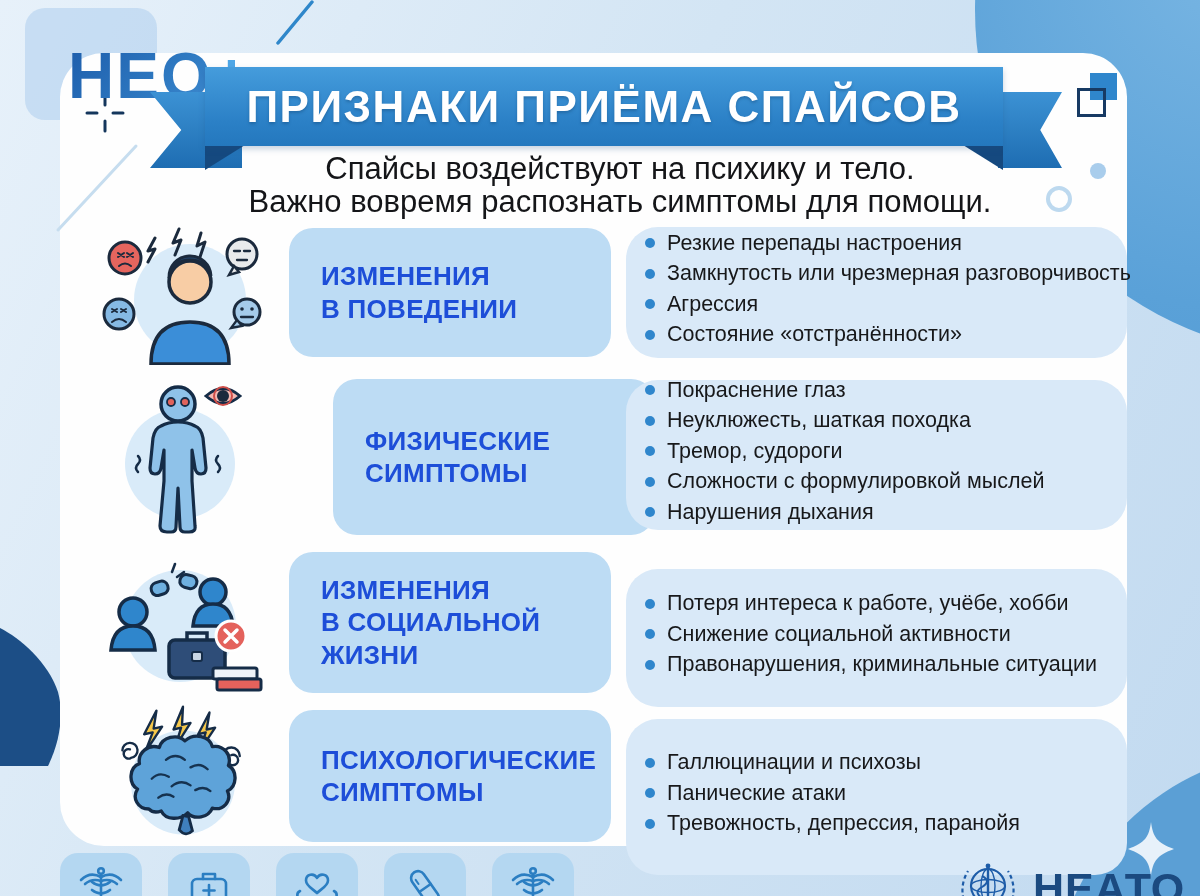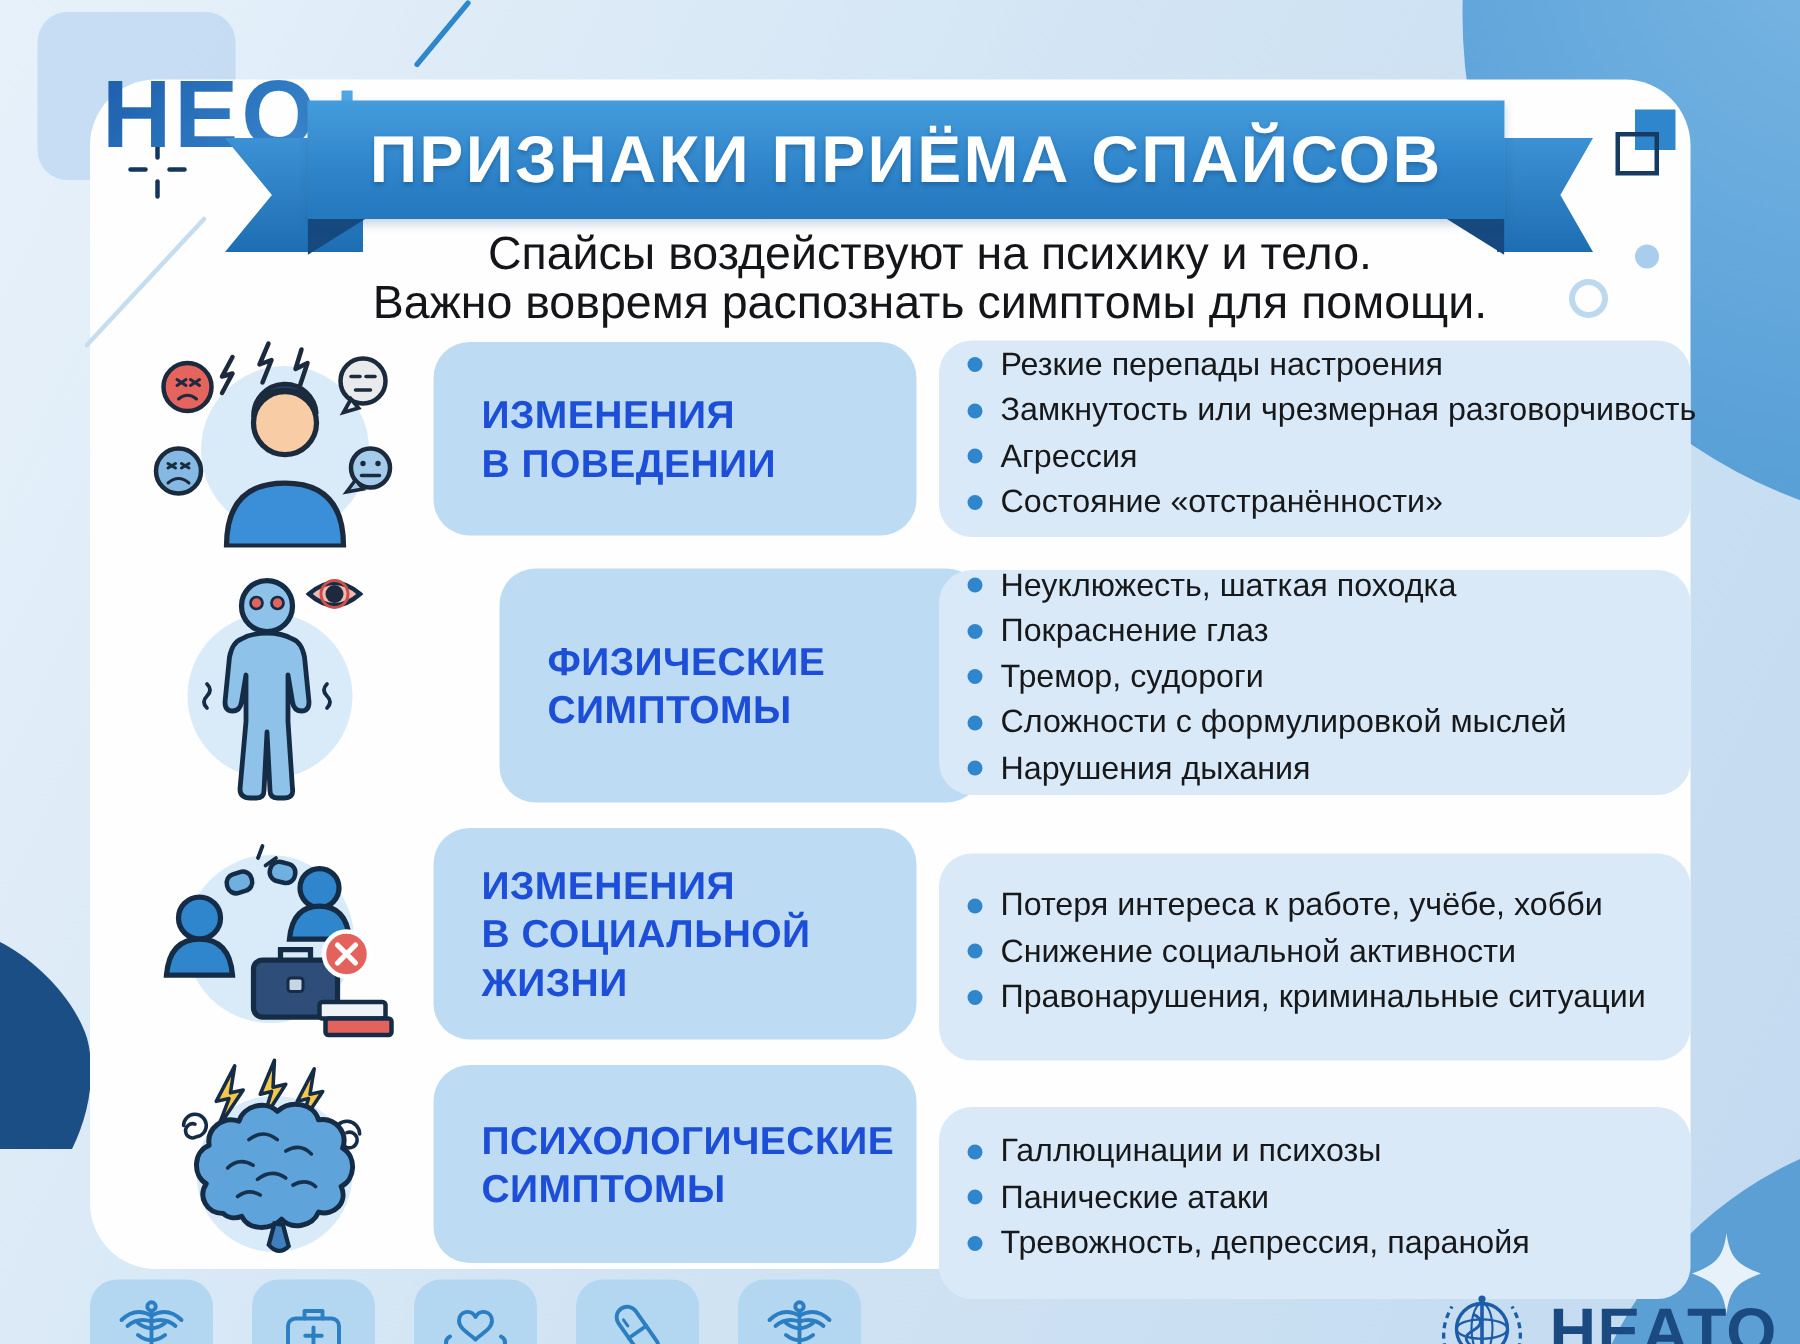--- a/index.html
+++ b/index.html
@@ -42,21 +42,21 @@
   .band-title{color:#ffffff;font-size:44px;font-weight:800;letter-spacing:1.5px;white-space:nowrap;
     text-shadow:0 2px 3px rgba(15,60,105,.35);}
   
   .intro{left:235px;top:152px;width:770px;text-align:center;color:#141518;}
   .intro div{font-size:31px;line-height:33px;}
   
   .icon-wrap{left:95px;width:175px;display:flex;align-items:center;justify-content:center;}
   .head-box{left:289px;width:322px;background:#bddcf4;border-radius:24px;display:flex;align-items:center;
     padding-left:32px;box-sizing:border-box;font-size:26px;font-weight:800;color:#1d4ed8;
     line-height:1.25;letter-spacing:.3px;white-space:pre-line;}
-  .list-box{left:626px;width:501px;background:#d9e9f8;border-radius:22px;display:flex;flex-direction:column;
+  .list-box{left:626px;width:501px;background:#d9e9f8;border-radius:32px;display:flex;flex-direction:column;
     justify-content:center;box-sizing:border-box;padding:0 8px 8px 14px;}
   .list-box ul{list-style:none;margin:0;padding:0;}
   .list-box li{position:relative;font-size:21.5px;color:#17181a;line-height:30.5px;padding-left:27px;white-space:nowrap;}
   .list-box li::before{content:"";position:absolute;left:5px;top:10.5px;width:10px;height:10px;border-radius:50%;background:#2f86cc;}
   
   .sq-fill{left:1090px;top:73px;width:27px;height:27px;background:#2f86cc;}
   .sq-outline{left:1077px;top:88px;width:23px;height:23px;border:3.5px solid #173a63;background:transparent;}
   .dot-fill{left:1090px;top:163px;width:16px;height:16px;border-radius:50%;background:#a9cdec;}
   .ring{left:1046px;top:186px;width:18px;height:18px;border-radius:50%;border:4px solid #bdd9ef;}
   
@@ -179,22 +179,22 @@
       <circle cx="123" cy="20" r="9" fill="none" stroke="#cf4e48" stroke-width="2"></circle>
       <circle cx="123" cy="20" r="6" fill="#1b2a3d"></circle>
     </svg>
   </div>
   <div class="abs head-box" style="top:379px;height:156px;margin-left:44px;">
     <div>ФИЗИЧЕСКИЕ
 СИМПТОМЫ</div>
   </div>
   <div class="abs list-box" style="top:380px;height:150px;">
     <ul>
+      <li>Покраснение глаз</li>
       <li>Неуклюжесть, шаткая походка</li>
-      <li>Покраснение глаз</li>
       <li>Тремор, судороги</li>
       <li>Сложности с формулировкой мыслей</li>
       <li>Нарушения дыхания</li>
     </ul>
   </div>
 
   <div class="abs icon-wrap" style="top:546px;height:150px;">
     <svg width="175" height="150" viewBox="0 0 175 150">
       <circle cx="85" cy="80" r="56" fill="#d9ebf9"></circle>
       <circle cx="38" cy="66" r="14" fill="#2f86cc" stroke="#152c47" stroke-width="3.5"></circle>
@@ -252,21 +252,21 @@
           <path d="M101,92 q9,-5 16,1"></path>
           <path d="M62,100 q8,-6 16,-1"></path>
       </g>
       <path d="M88,119 l-4,15 q7,8 14,1 l-4,-15 z" fill="#3f7fbd" stroke="#152c47" stroke-width="3"></path>
     </svg>
   </div>
   <div class="abs head-box" style="top:710px;height:132px;">
     <div>ПСИХОЛОГИЧЕСКИЕ
 СИМПТОМЫ</div>
   </div>
-  <div class="abs list-box" style="top:738px;height:128px;">
+  <div class="abs list-box" style="top:719px;height:156px;">
     <ul>
       <li>Галлюцинации и психозы</li>
       <li>Панические атаки</li>
       <li>Тревожность, депрессия, паранойя</li>
     </ul>
   </div>
 
   <svg class="abs sparkle" viewBox="0 0 58 58">
     <path d="M29,2 C31,17 35,23 52,29 C35,35 31,41 29,56 C27,41 23,35 6,29 C23,23 27,17 29,2 Z" fill="#e7f1fa"></path>
   </svg>

